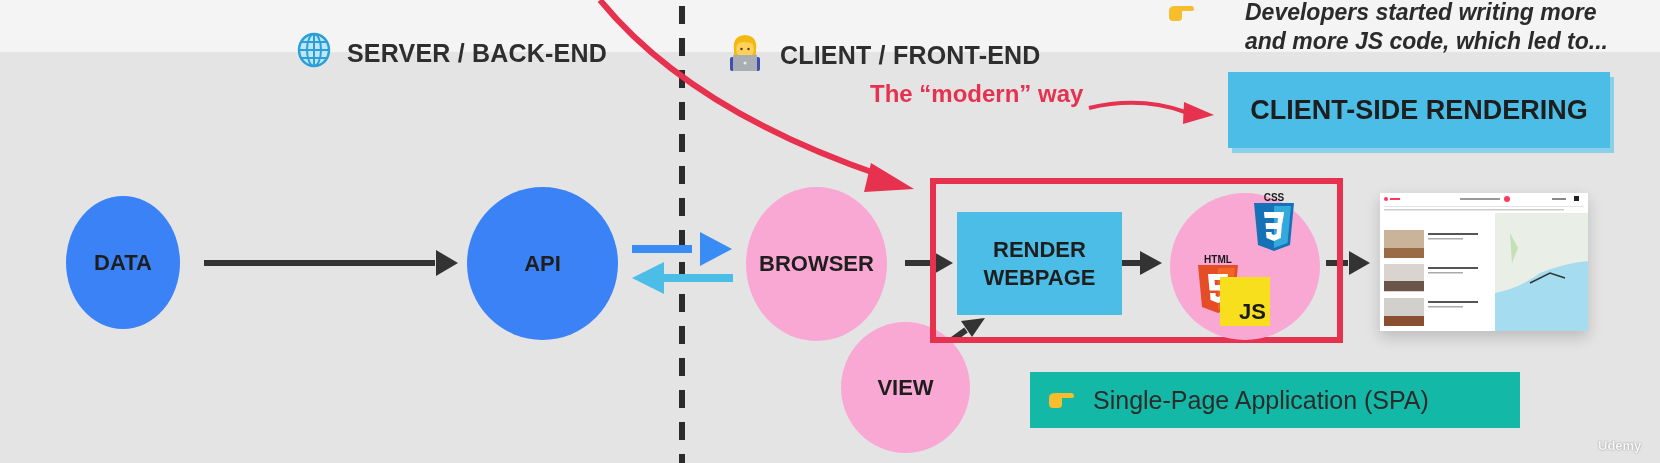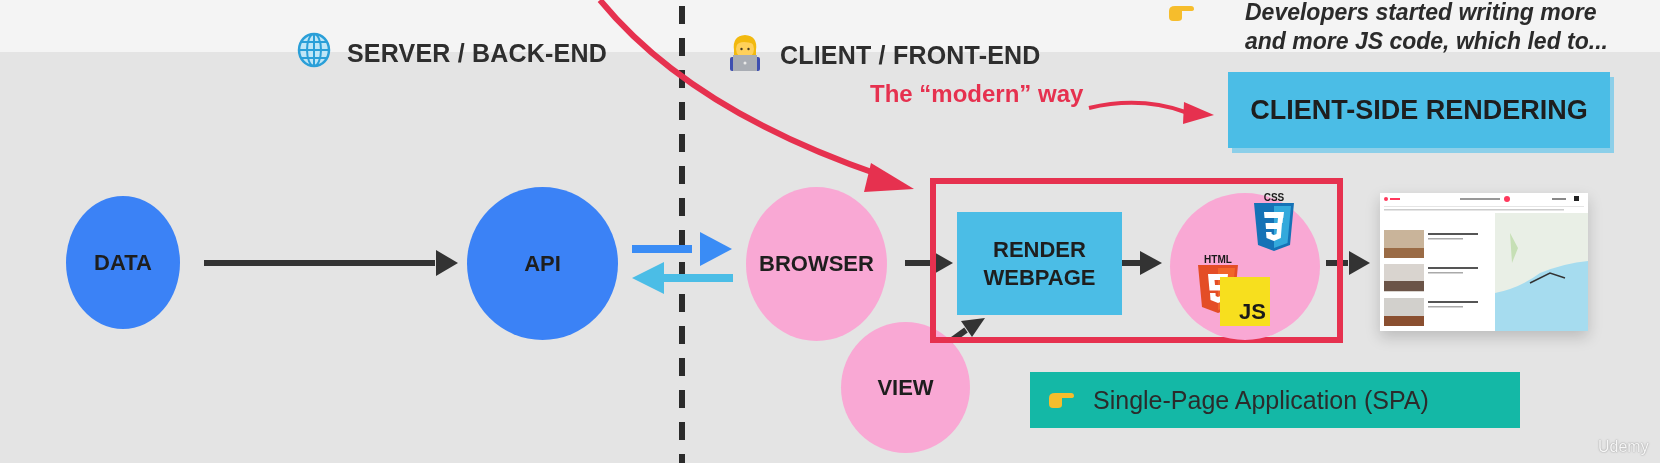--- a/index.html
+++ b/index.html
@@ -13,21 +13,21 @@
   .note{position:absolute;left:1245px;top:-2px;font-style:italic;font-weight:bold;font-size:23px;line-height:29px;color:#2b2b2b;}
   .modern{position:absolute;left:870px;top:80px;font-weight:bold;font-size:24px;color:#e6314f;}
   .csr{position:absolute;left:1228px;top:72px;width:382px;height:76px;background:#4bbde6;box-shadow:4px 5px 0 #8ccfe9;display:flex;align-items:center;justify-content:center;font-weight:bold;font-size:27px;color:#1e1e1e;}
   .node{position:absolute;border-radius:50%;display:flex;align-items:center;justify-content:center;font-weight:bold;font-size:22px;color:#1e1e1e;}
   .dark{background:#3b82f6;}
   .light{background:#f9a8d4;}
   .render{position:absolute;left:957px;top:212px;width:165px;height:103px;background:#4bbde6;display:flex;align-items:center;justify-content:center;text-align:center;font-weight:bold;font-size:22px;line-height:28px;color:#1e1e1e;}
   .redbox{position:absolute;left:930px;top:178px;width:413px;height:165px;border:6px solid #e6314f;box-sizing:border-box;}
   .spa{position:absolute;left:1030px;top:372px;width:490px;height:56px;background:#14b8a6;display:flex;align-items:center;font-weight:normal;font-size:25px;color:#2b2b2b;}
   .spa .ptr{margin-left:17px;margin-right:18px;}
-  .udemy{position:absolute;left:1598px;top:438px;font-size:16px;color:#f7f7f7;text-shadow:0 0 1px #999,0 0 2px #aaa;font-weight:normal;}
+  .udemy{position:absolute;left:1598px;top:438px;font-size:13px;color:#f7f7f7;text-shadow:0 0 1px #999,0 0 2px #aaa;font-weight:bold;}
   .shot{position:absolute;left:1380px;top:193px;width:208px;height:138px;background:#fff;box-shadow:0 6px 14px rgba(0,0,0,0.18);}
 </style>
 </head>
 <body>
 
 <div class="topband"></div>
 
 <div class="hdr" style="left:297px;">
   <span class="ico">
     <svg width="34" height="36" viewBox="0 0 34 36">

